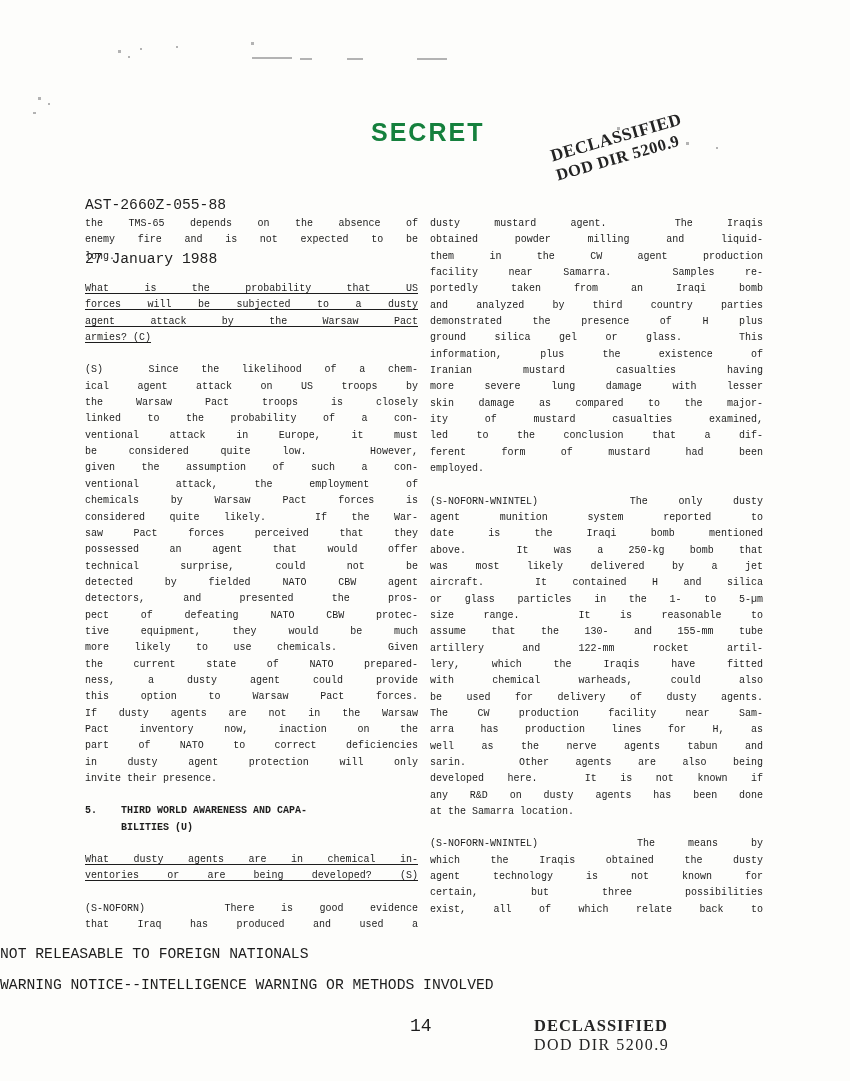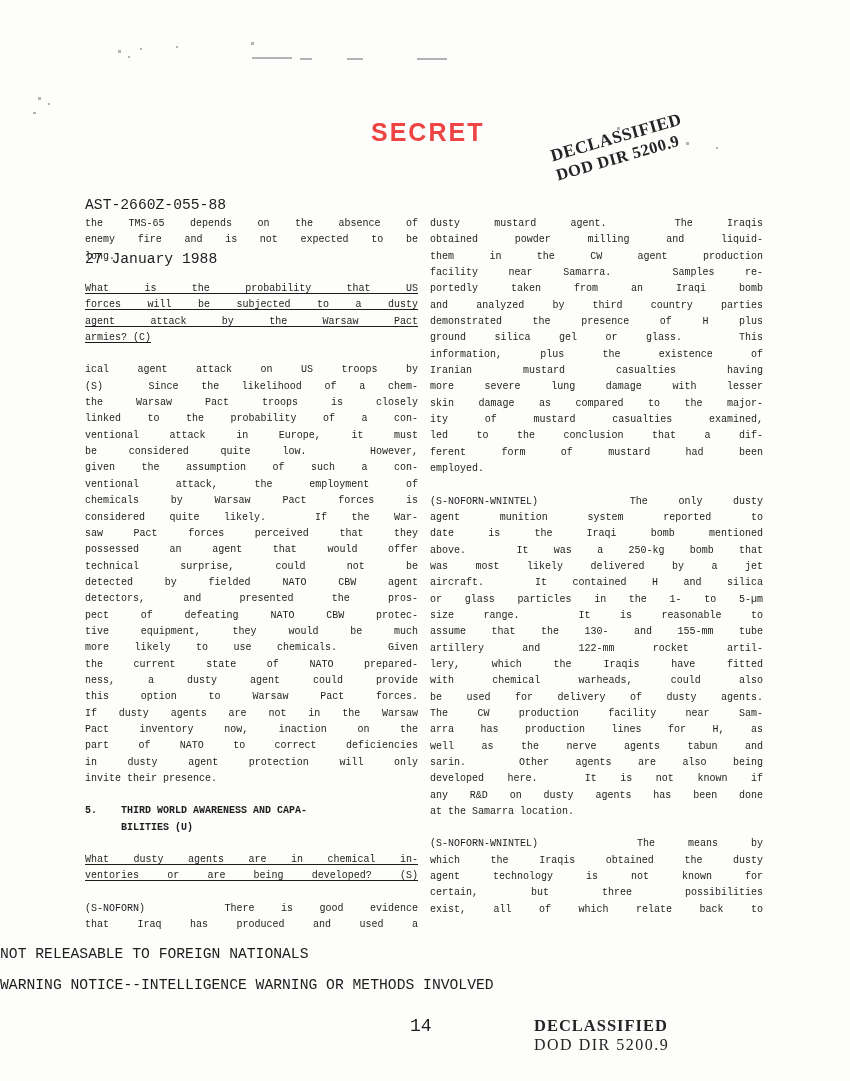--- a/index.html
+++ b/index.html
@@ -9,21 +9,21 @@
     font-family: "Liberation Mono", "DejaVu Sans Mono", monospace;
     color: #1d1d1d;
   }
   .page { position: relative; width: 850px; height: 1081px; overflow: hidden; }
 
   
   .classification-top {
     position: absolute; left: 371px; top: 118px;
     font-family: "Liberation Sans", sans-serif;
     font-weight: 700; font-size: 25px; letter-spacing: 2px;
-    color: #ef4444;
+    color: #15803d;
   }
   .doc-id {
     position: absolute; left: 85px; top: 160px;
     font-size: 14.7px; line-height: 18px; white-space: pre;
   }
 
   
   .stamp { color: #242424; font-family: "Liberation Serif", serif; }
   .stamp-top {
     position: absolute; left: 548px; top: 146px;
@@ -99,22 +99,22 @@
         <div class="tl">enemy fire and is not expected to be</div>
         <div class="tl">long.</div>
       </div>
     <div class="para underlined last-left">
         <div class="tl">What is the probability that US</div>
         <div class="tl">forces will be subjected to a dusty</div>
         <div class="tl">agent attack by the Warsaw Pact</div>
         <div class="tl">armies? (C)</div>
       </div>
     <div class="para last-left">
+        <div class="tl">(S)&nbsp; Since the likelihood of a chem-</div>
         <div class="tl">ical agent attack on US troops by</div>
-        <div class="tl">(S)&nbsp; Since the likelihood of a chem-</div>
         <div class="tl">the Warsaw Pact troops is closely</div>
         <div class="tl">linked to the probability of a con-</div>
         <div class="tl">ventional attack in Europe, it must</div>
         <div class="tl">be considered quite low.&nbsp; However,</div>
         <div class="tl">given the assumption of such a con-</div>
         <div class="tl">ventional attack, the employment of</div>
         <div class="tl">chemicals by Warsaw Pact forces is</div>
         <div class="tl">considered quite likely.&nbsp; If the War-</div>
         <div class="tl">saw Pact forces perceived that they</div>
         <div class="tl">possessed an agent that would offer</div>

